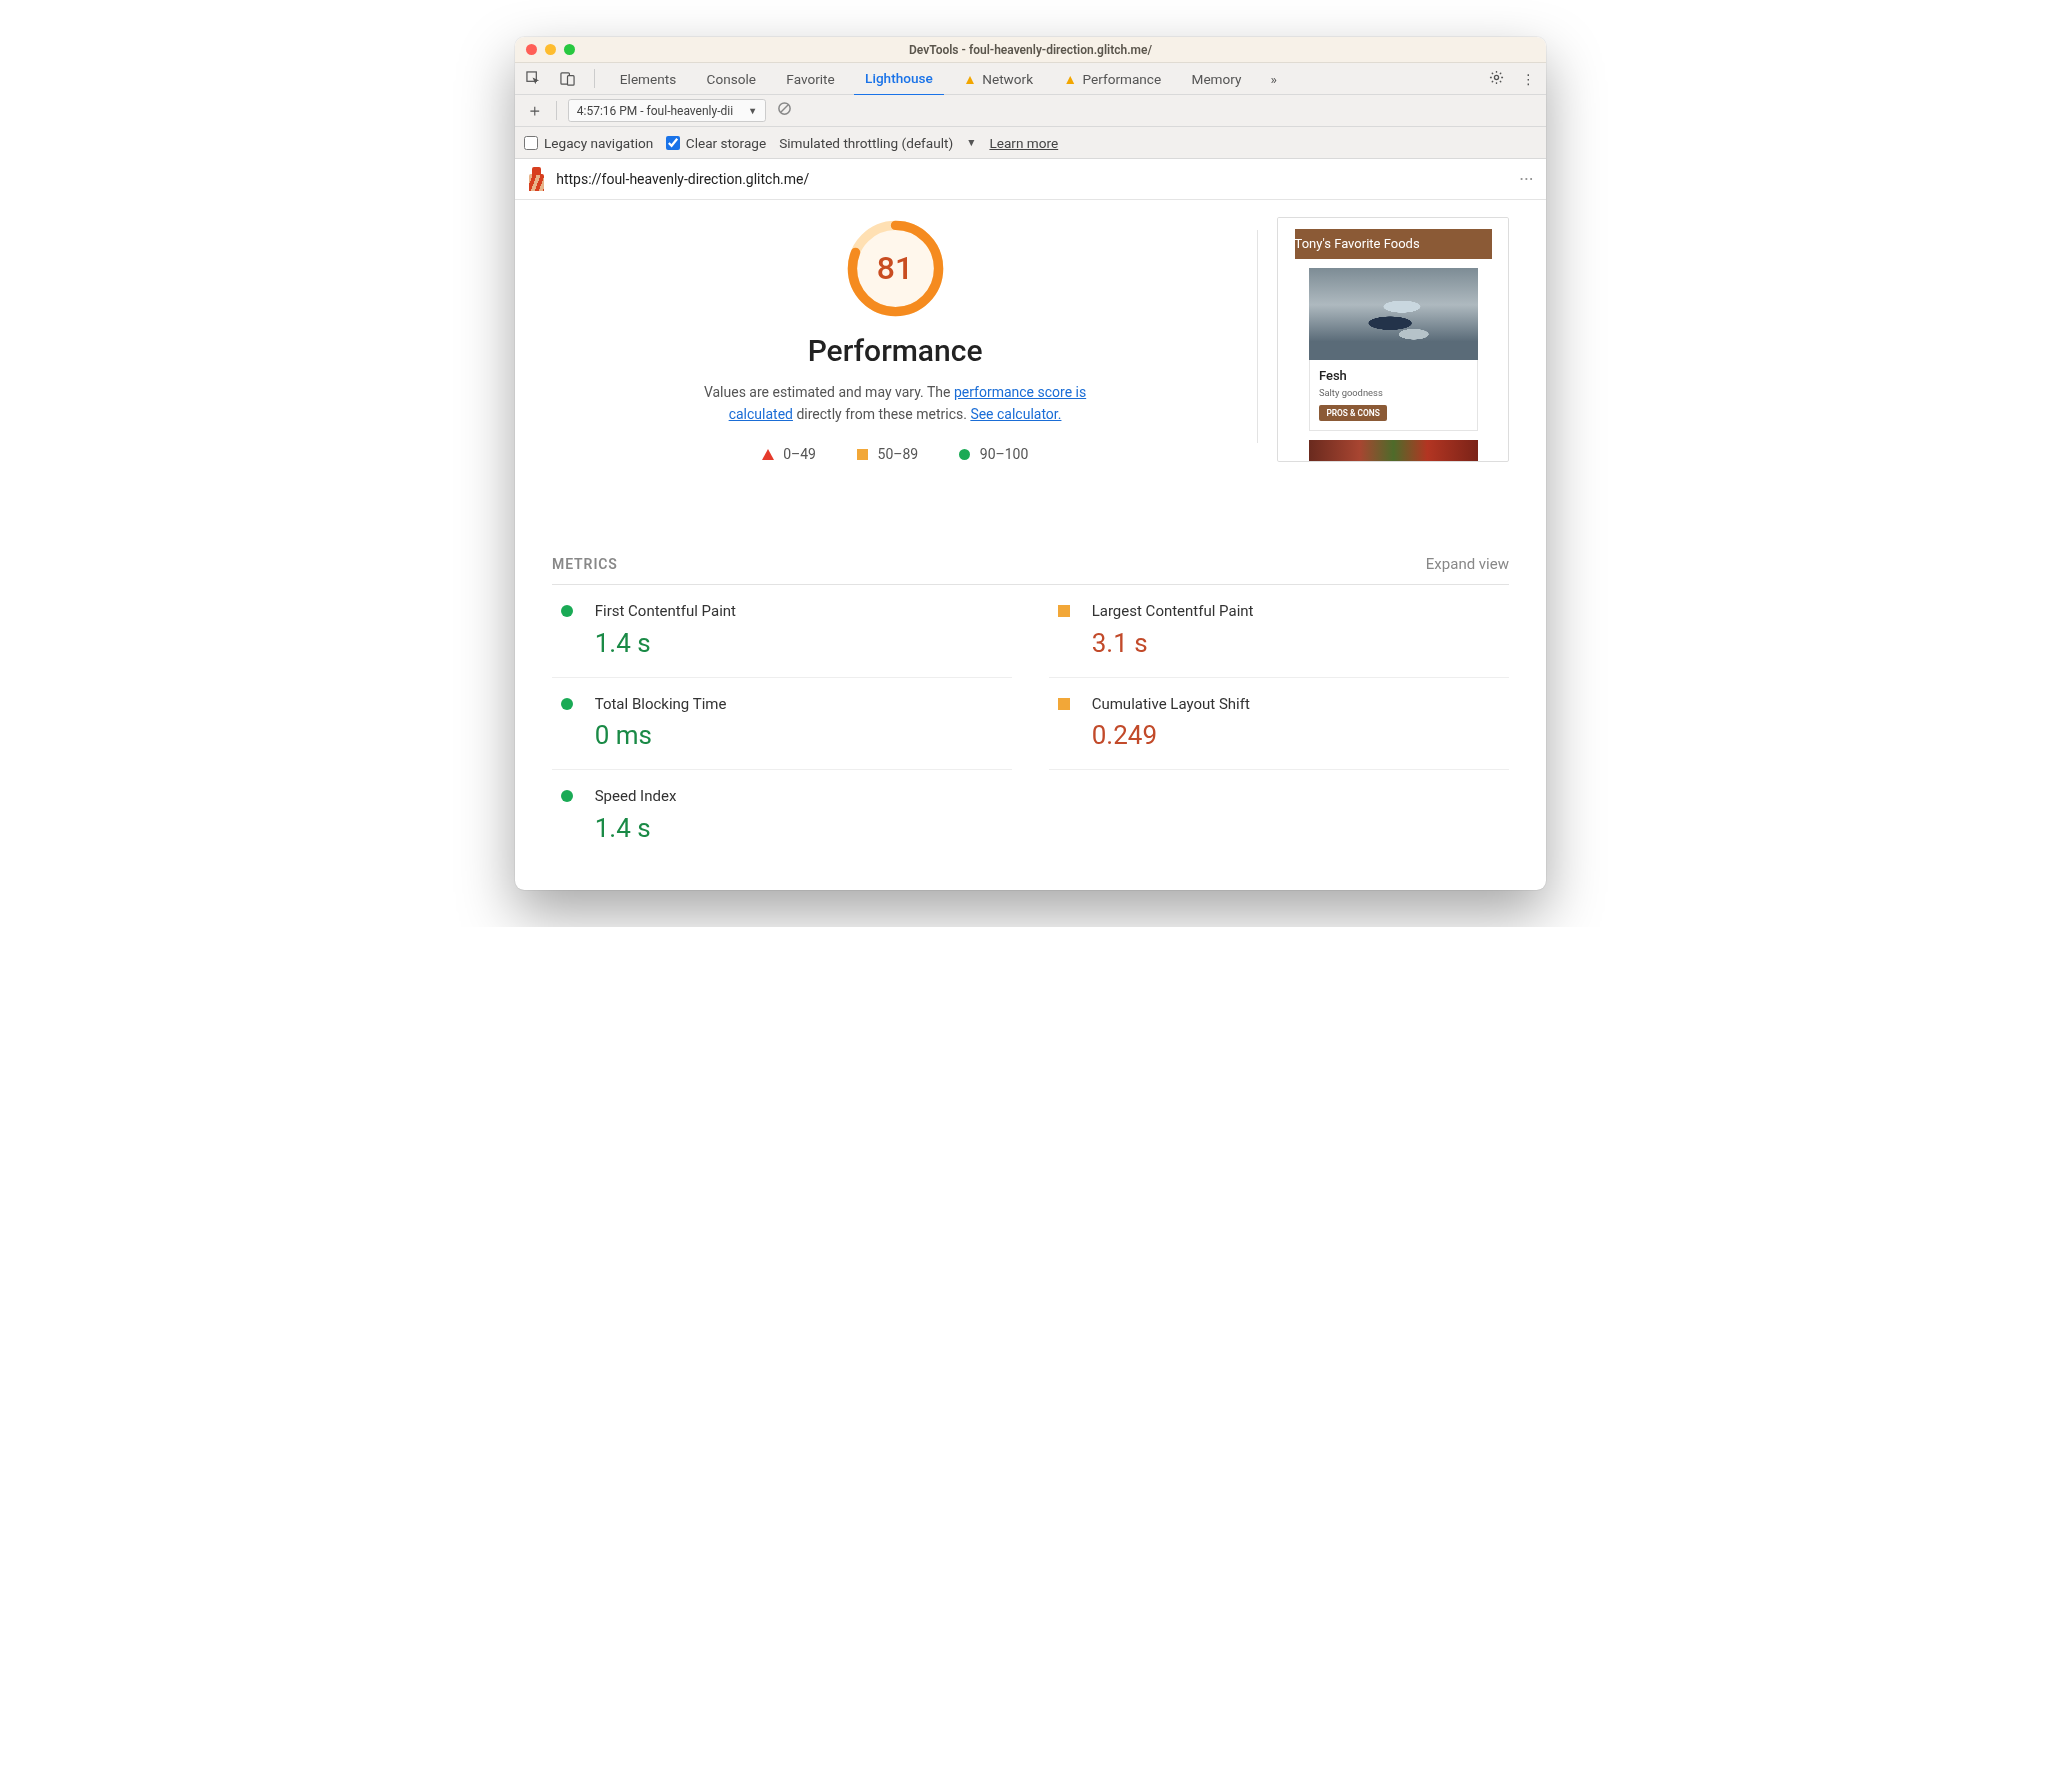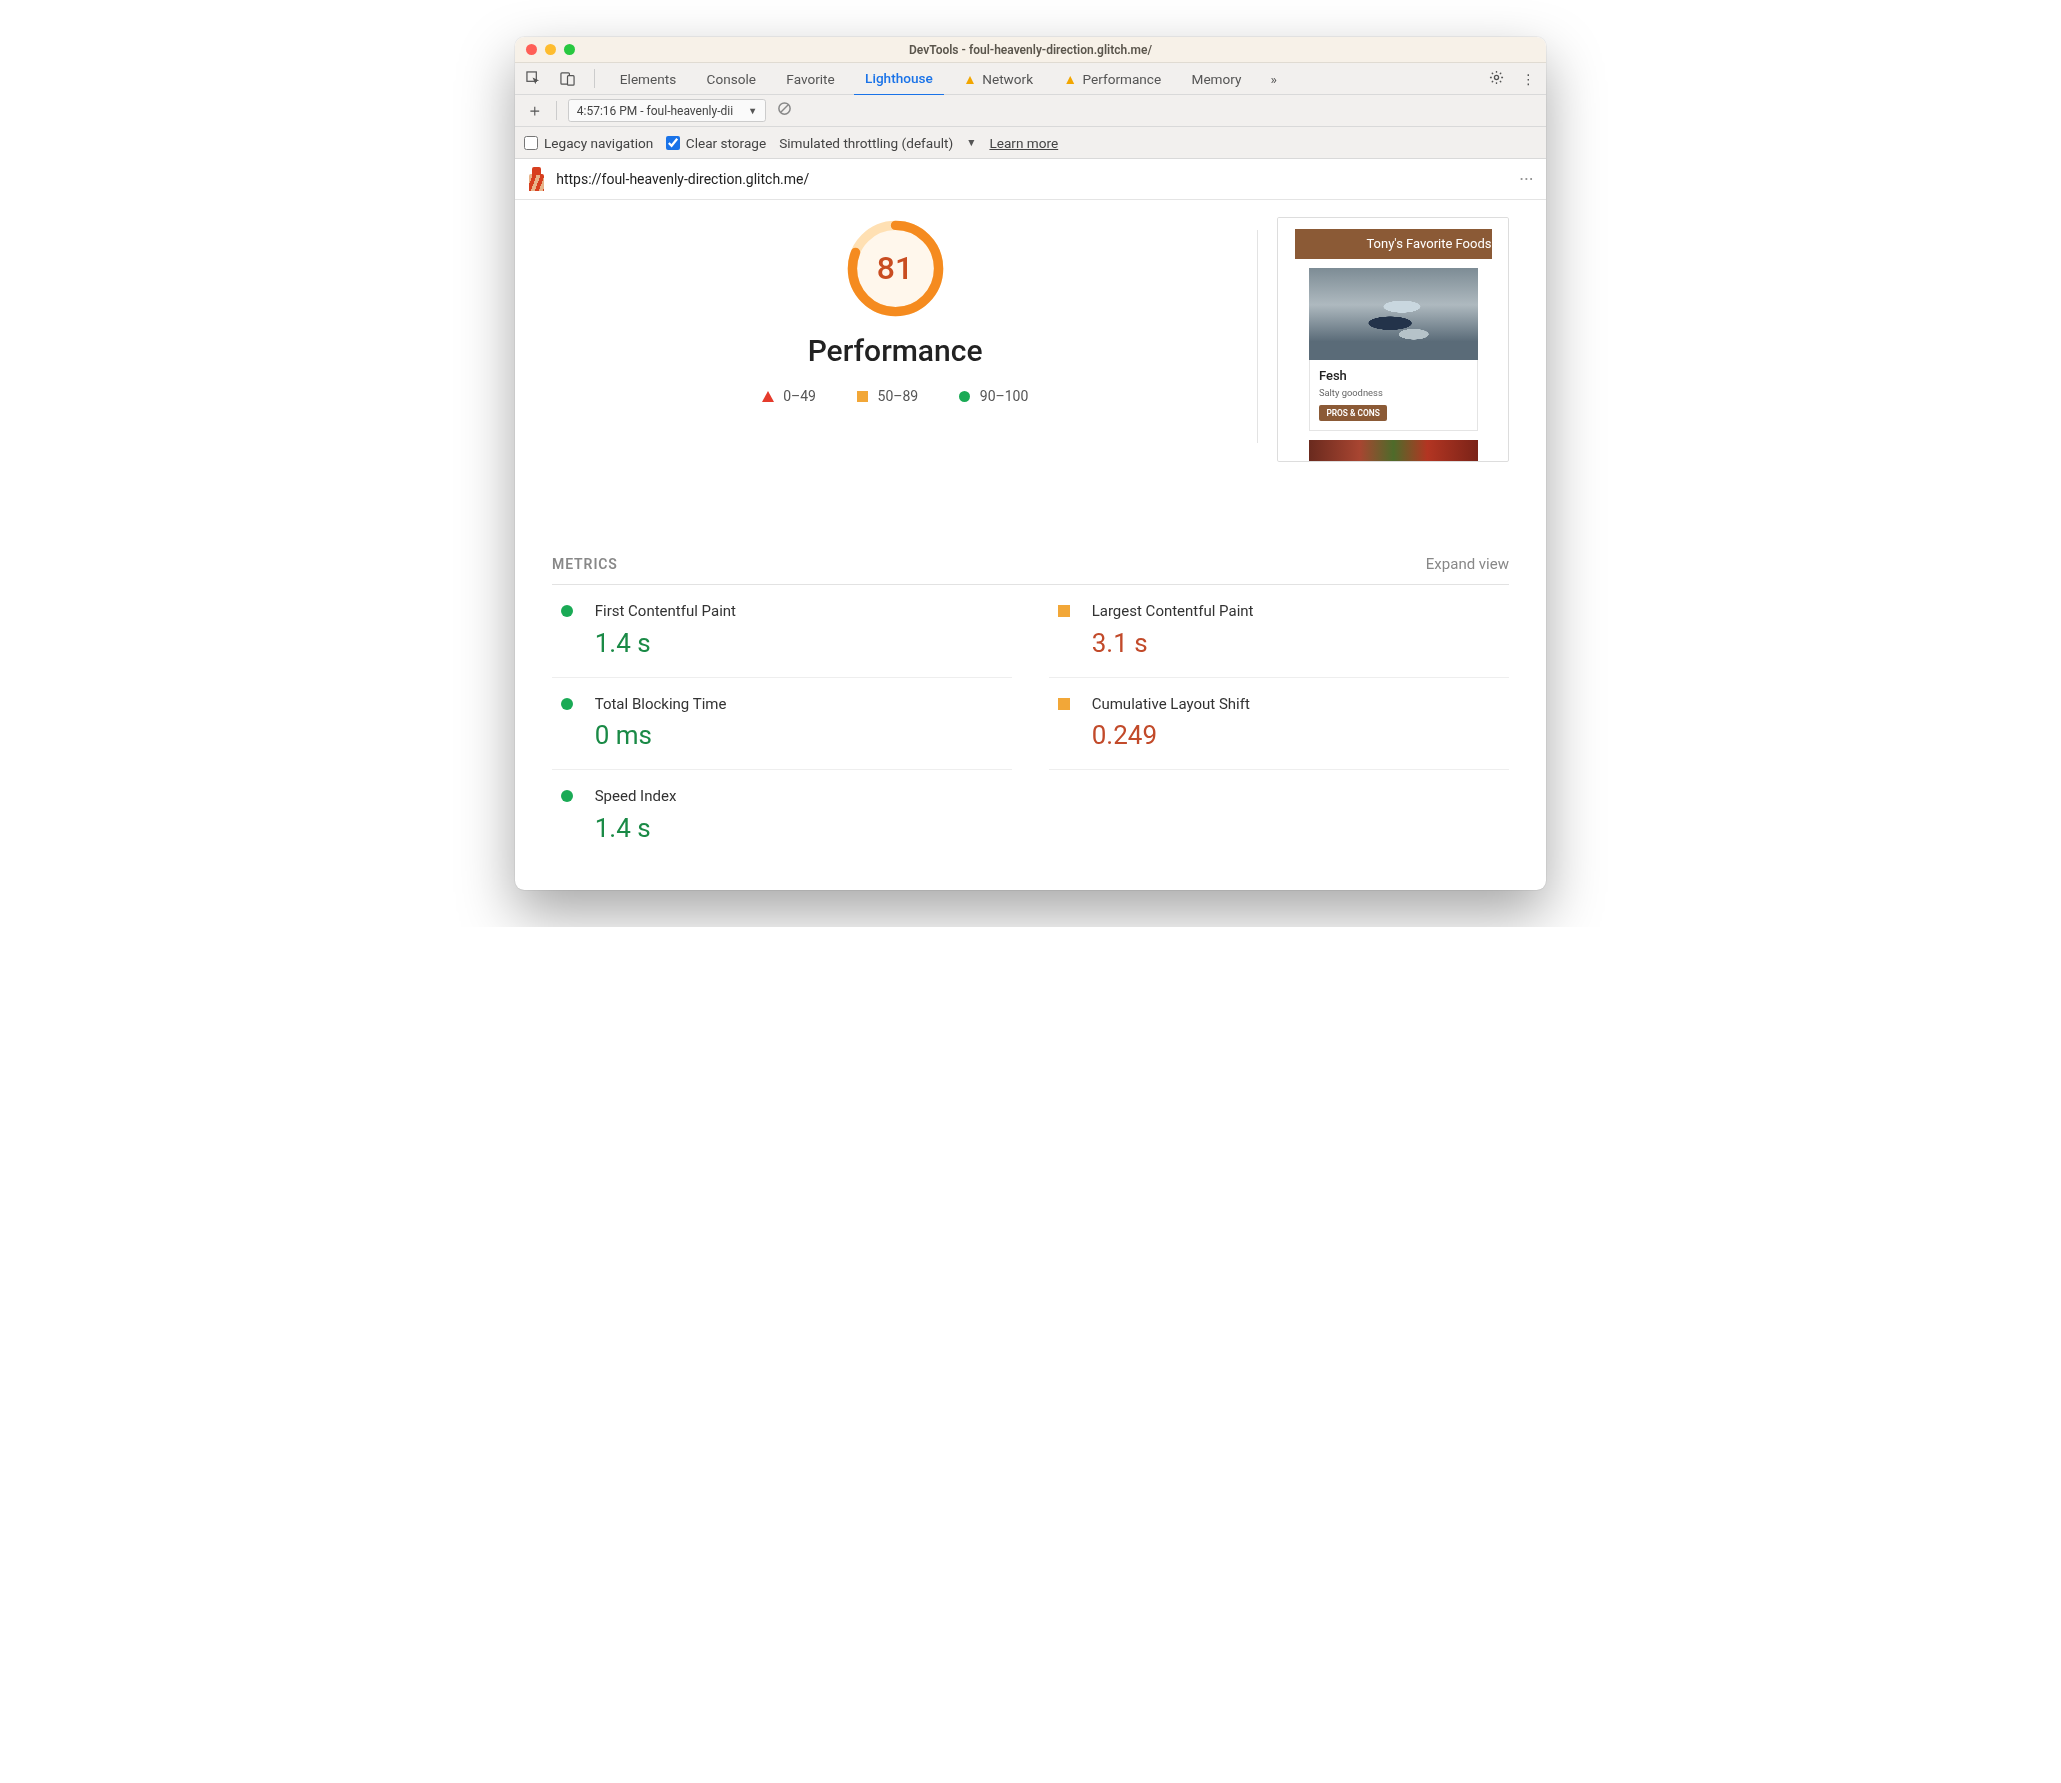--- a/index.html
+++ b/index.html
@@ -111,21 +111,21 @@
 
   .divider-v { width:0.9px; background:#e3e3e3; margin:19px 0;}
 
   .preview {
     width:232px; border:0.9px solid #ddd; border-radius:1.9px;
     display:flex; flex-direction:column; align-items:center;
     padding: 11.2px 9.4px 0 9.4px; background:#fff;
     align-self:flex-start; margin-top:5.6px;
   }
   .pv-header{
-    width:197px; background:#8b5a36; color:#fff; text-align:right;
+    width:197px; background:#8b5a36; color:#fff; text-align:left;
     font-size:13px; padding:7.5px 0;
   }
   .pv-img{
     width:169px; height:92px; margin-top:9.4px; border:0;
     background:
       radial-gradient(ellipse 52px 17px at 55% 42%, #c9d7df 35%, transparent 36%),
       radial-gradient(ellipse 61px 19px at 48% 60%, #23334a 35%, transparent 36%),
       radial-gradient(ellipse 42px 15px at 62% 72%, #b6c3c9 35%, transparent 36%),
       linear-gradient(180deg,#7d8c95 0%, #aeb9bf 40%, #5a6b78 80%);
   }
@@ -267,20 +267,23 @@
   <div class="report">
     <div class="left">
       <div class="gauge-wrap">
         <svg width="103" height="103" viewBox="0 0 110 110">
           <circle cx="55" cy="55" r="46" stroke="#ffe0b3" stroke-width="10" fill="#fff7ec"></circle>
           <circle cx="55" cy="55" r="46" stroke="#f58b1f" stroke-width="10" fill="none" stroke-dasharray="289" stroke-dashoffset="55" stroke-linecap="round"></circle>
         </svg>
         <div class="gauge-score">81</div>
       </div>
       <div class="perf-title">Performance</div>
+      <div class="perf-desc">
+        <span>Values are estimated and may vary. The </span><a href="#">performance score is calculated</a><span> directly from these metrics. </span><a href="#">See calculator.</a>
+      </div>
       <div class="legend">
         <div class="item">
             <span class="tri"></span>
             <span>0–49</span>
           </div>
         <div class="item">
             <span class="sq"></span>
             <span>50–89</span>
           </div>
         <div class="item">

